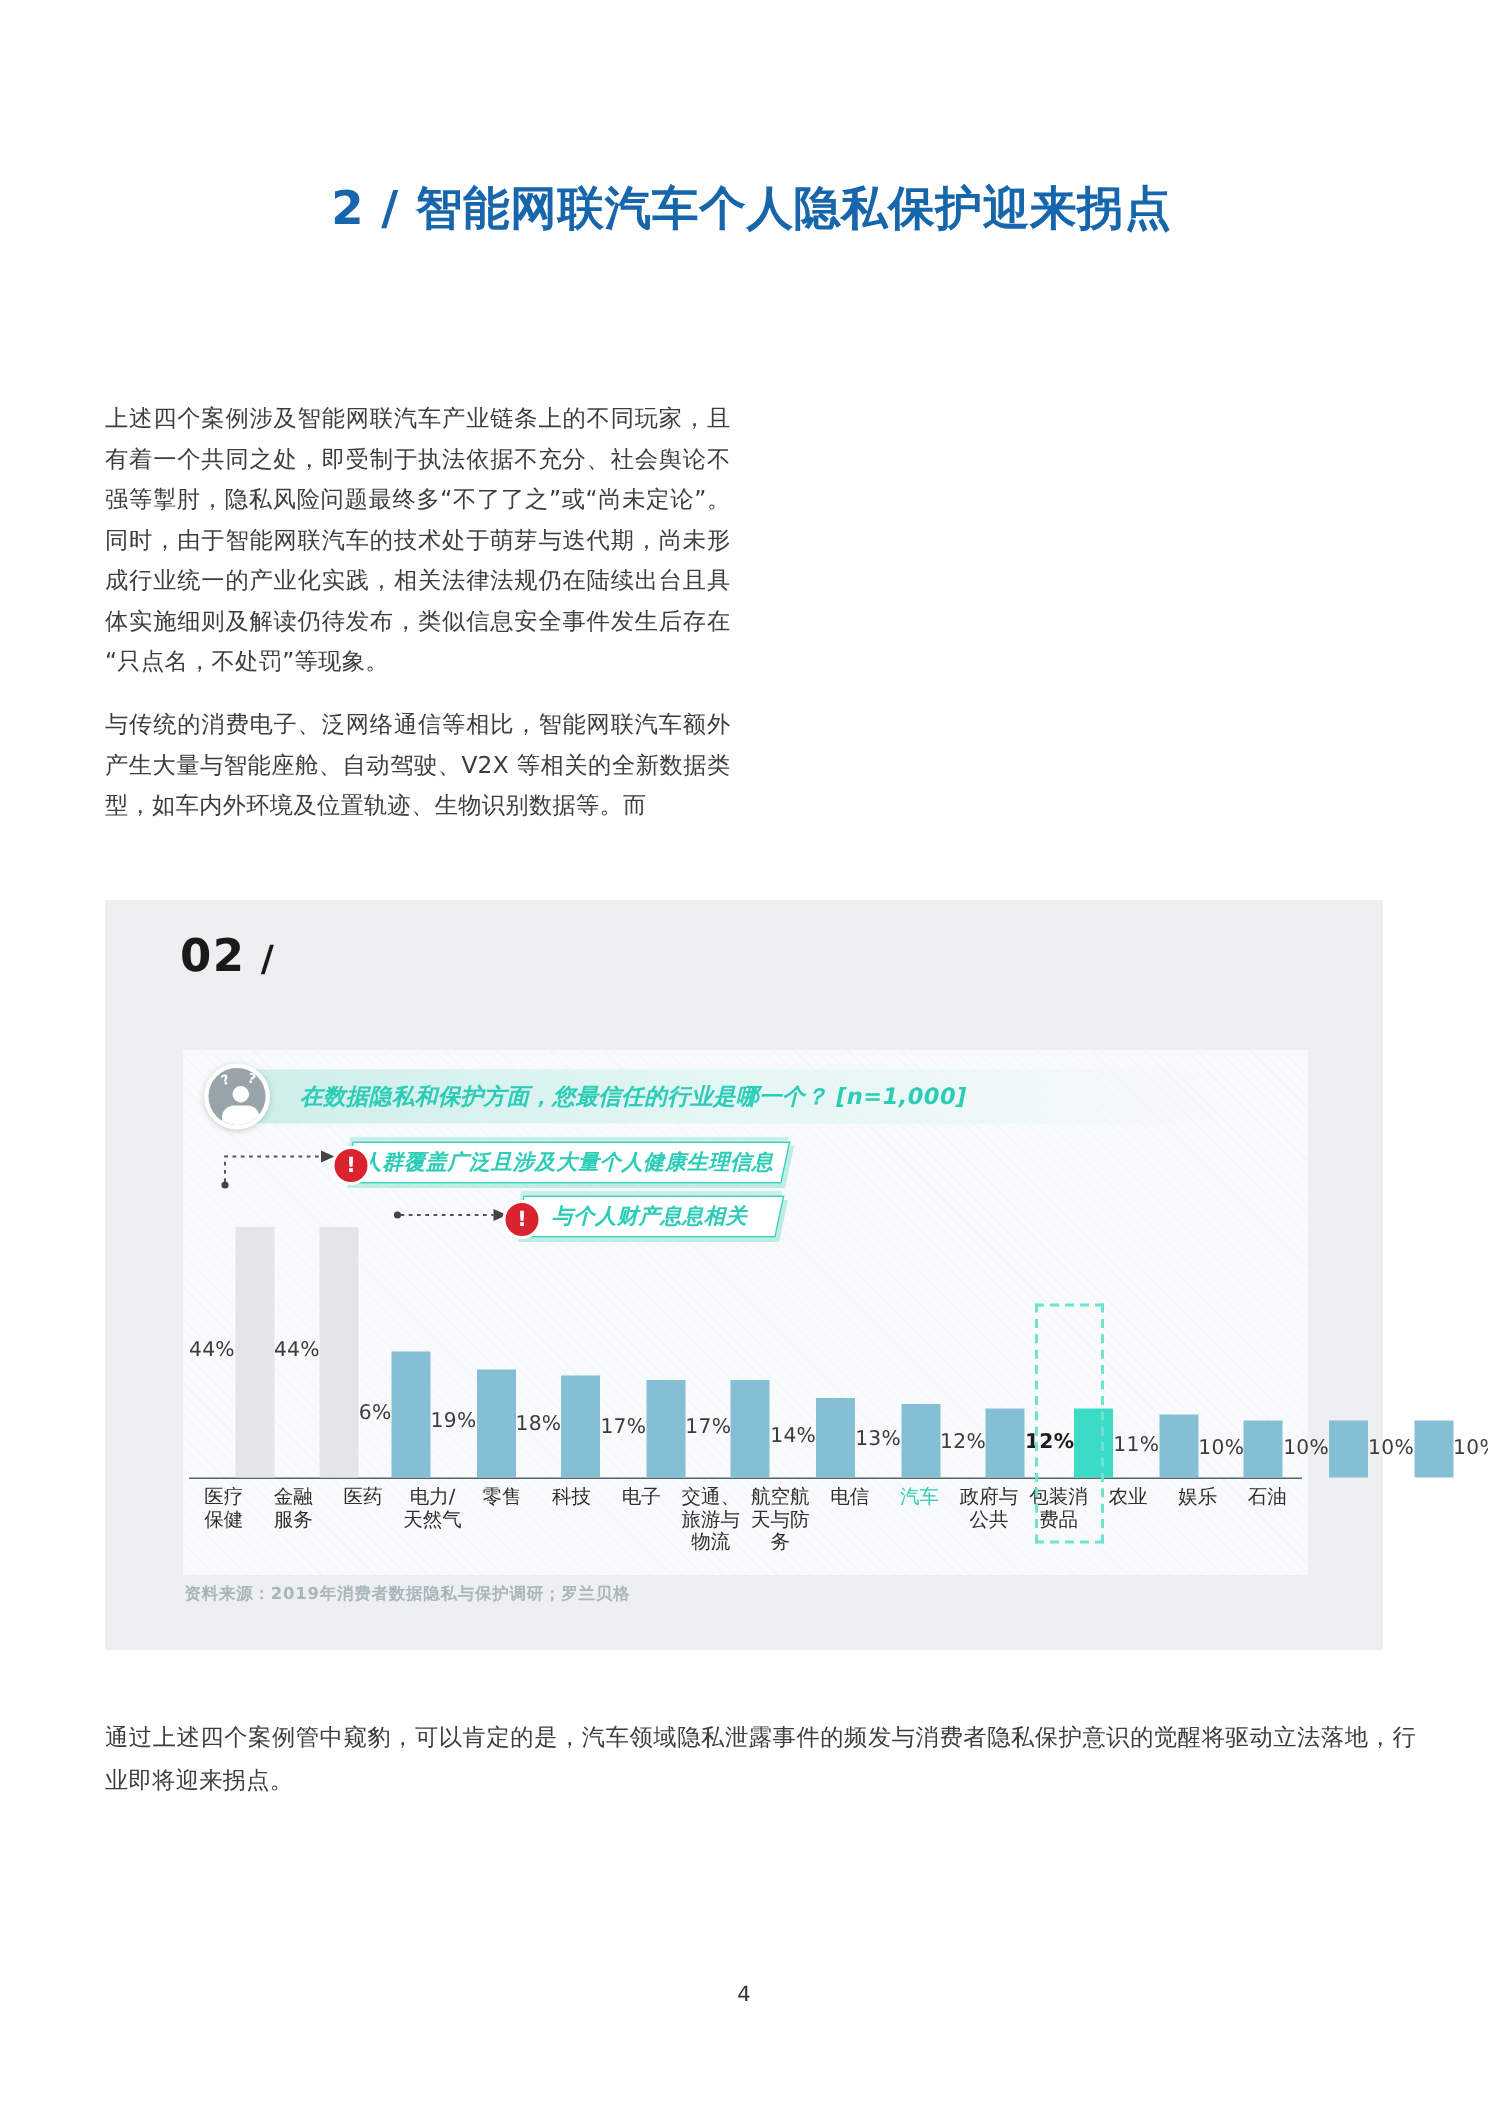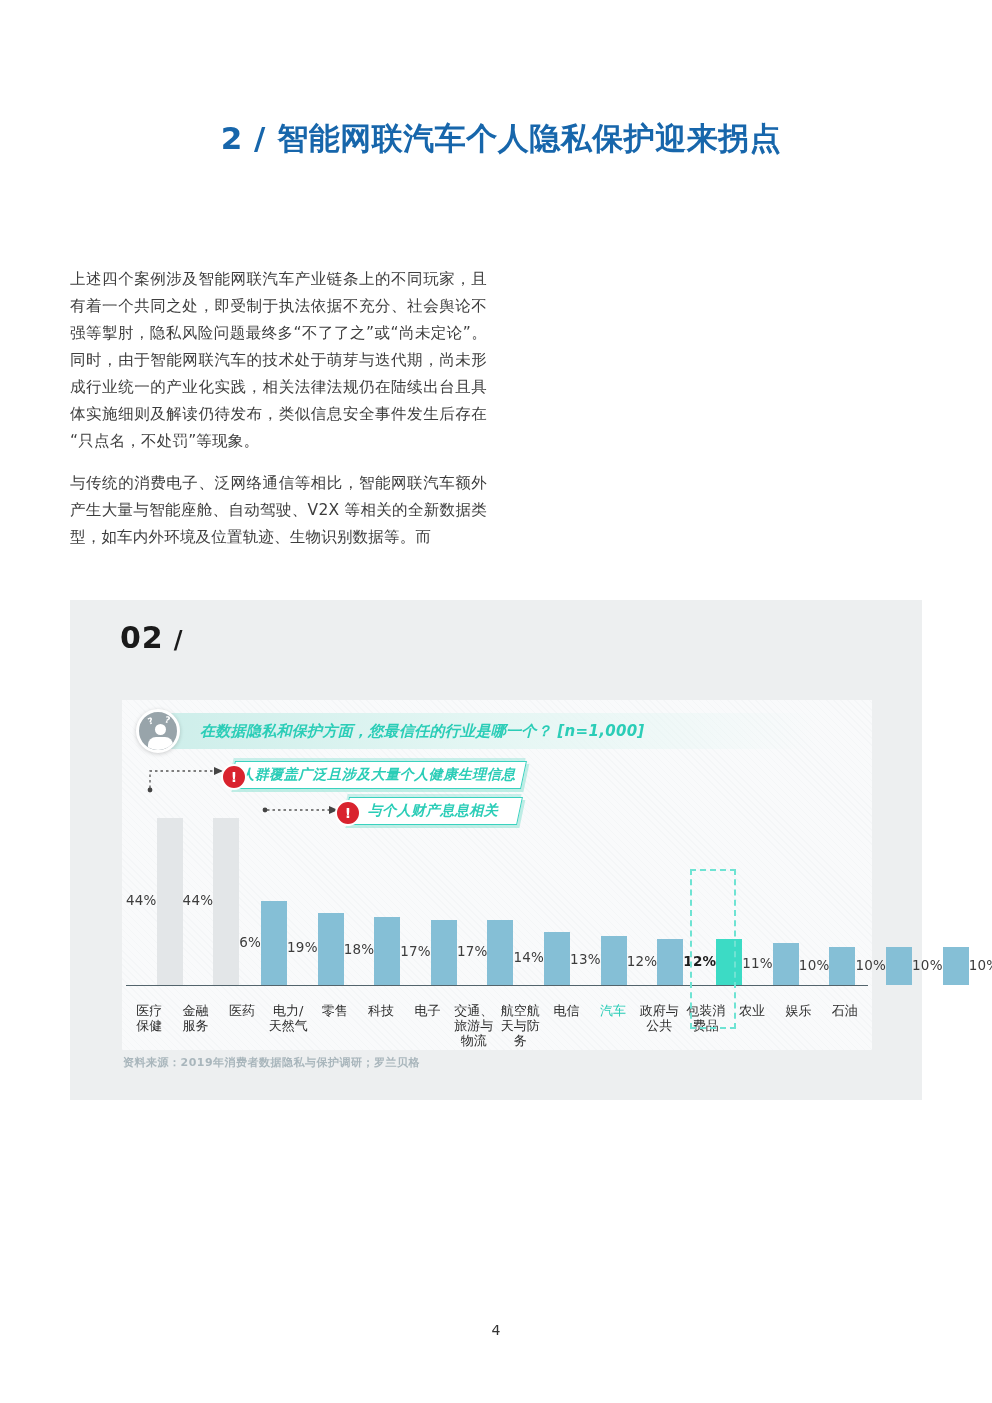--- a/index.html
+++ b/index.html
@@ -62,21 +62,21 @@
   .bars-wrap{position:absolute;left:4px;right:4px;top:95px;}
   .bar-row{display:flex;align-items:flex-end;height:190px;border-bottom:1.5px solid #53646c;}
   .bar-slot{flex:1;display:flex;align-items:center;justify-content:flex-end;position:relative;}
   .bar-value{font-size:13.5px;color:#3c3c3c;margin-bottom:3px;letter-spacing:.2px;}
   .bar-value.hl{font-weight:bold;color:#1c1c1c;}
   .bar{width:26px;}
   .hl-box{position:absolute;left:50%;margin-left:-23px;width:46px;bottom:-44px;height:160px;
     border:2px dashed #6fe3d3;box-sizing:border-box;z-index:3;}
   .bar-label-row{display:flex;padding-top:5px;}
   .bar-label{flex:1;text-align:center;font-size:13px;line-height:15px;color:#2e2e2e;
-    white-space:pre-line;font-weight:500;margin-top:12px;}
+    white-space:pre-line;font-weight:500;}
   .bar-label.hl{color:#2bcdb7;font-weight:normal;}
 
   .fig-source{position:absolute;left:53px;top:455px;font-size:11px;color:#a9b6bc;letter-spacing:.5px;font-weight:bold;}
 
   
   .footer-para{position:absolute;top:1144px;left:70px;width:874px;margin:0;
     font-size:15.5px;line-height:29px;color:#3d3d3d;text-align:justify;letter-spacing:.2px;}
   .page-number{position:absolute;top:1322px;left:0;width:100%;text-align:center;
     font-size:14px;color:#333;}
 </style>
@@ -230,15 +230,16 @@
             <div class="bar-label">农业</div>
             <div class="bar-label">娱乐</div>
             <div class="bar-label">石油</div>
           </div>
       </div>
     </div>
 
     <div class="fig-source">资料来源：2019年消费者数据隐私与保护调研；罗兰贝格</div>
   </section>
 
+  <p class="footer-para">通过上述四个案例管中窥豹，可以肯定的是，汽车领域隐私泄露事件的频发与消费者隐私保护意识的觉醒将驱动立法落地，行业即将迎来拐点。</p>
 
   <div class="page-number">4</div>
 </div>
 
 </body></html>

